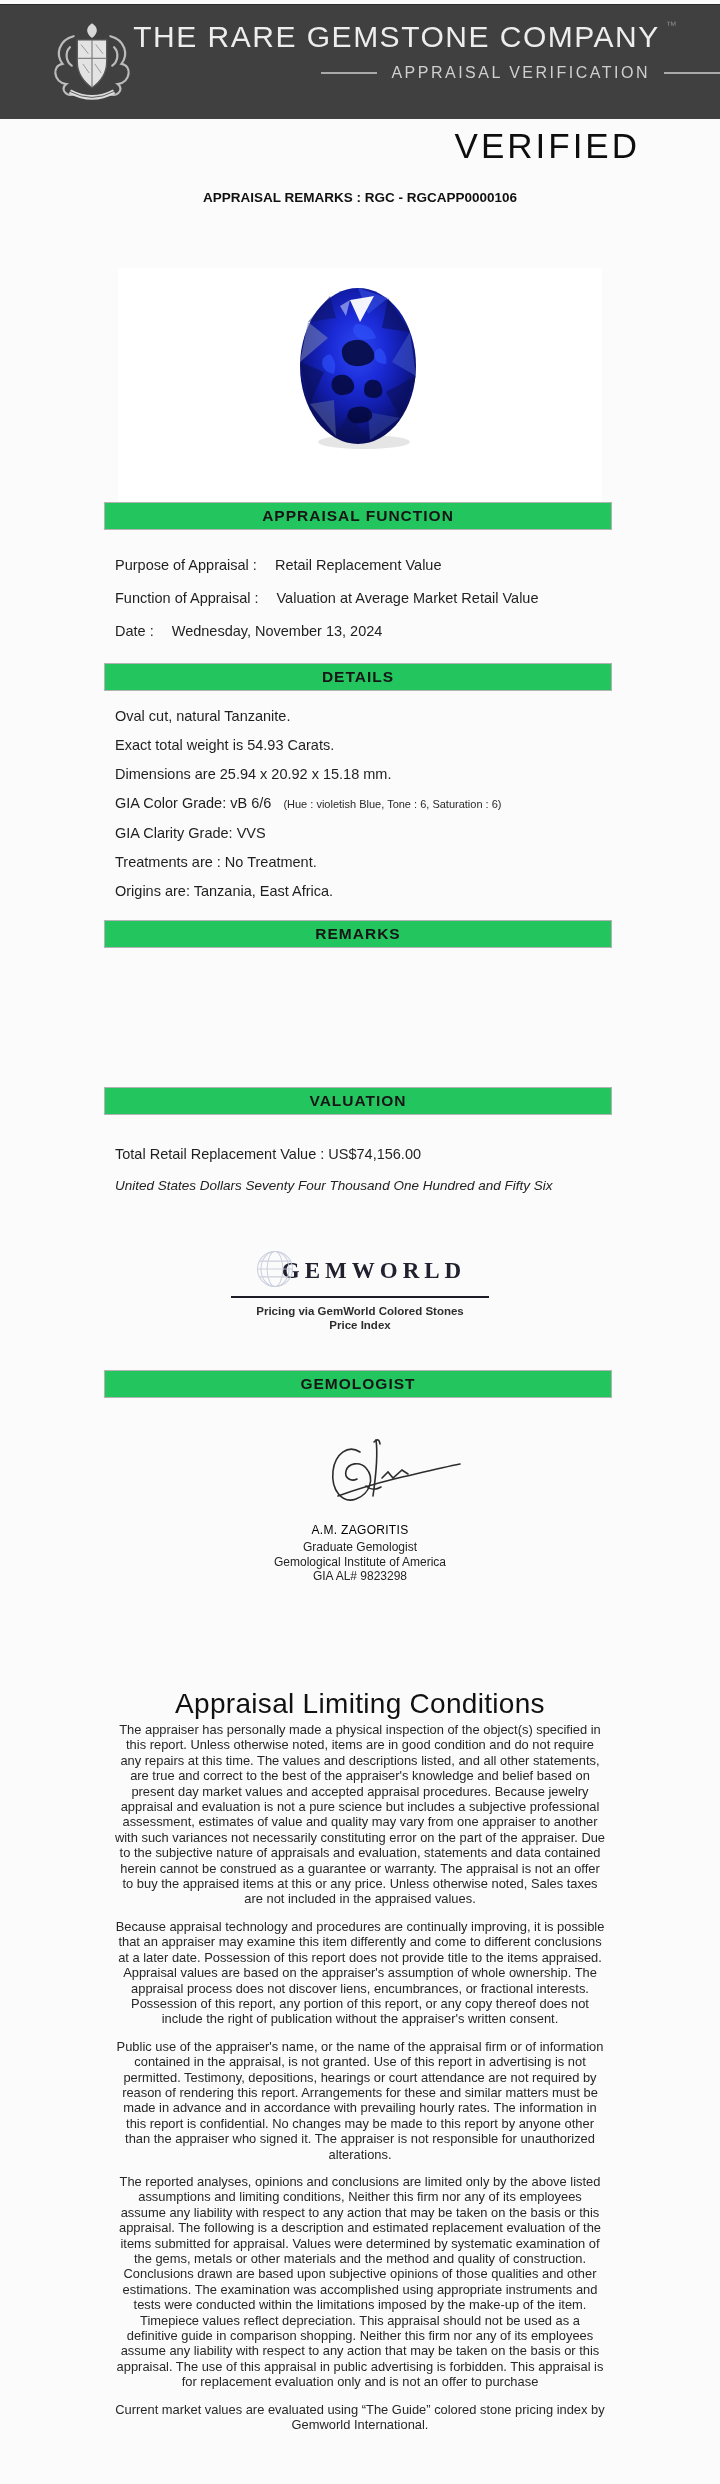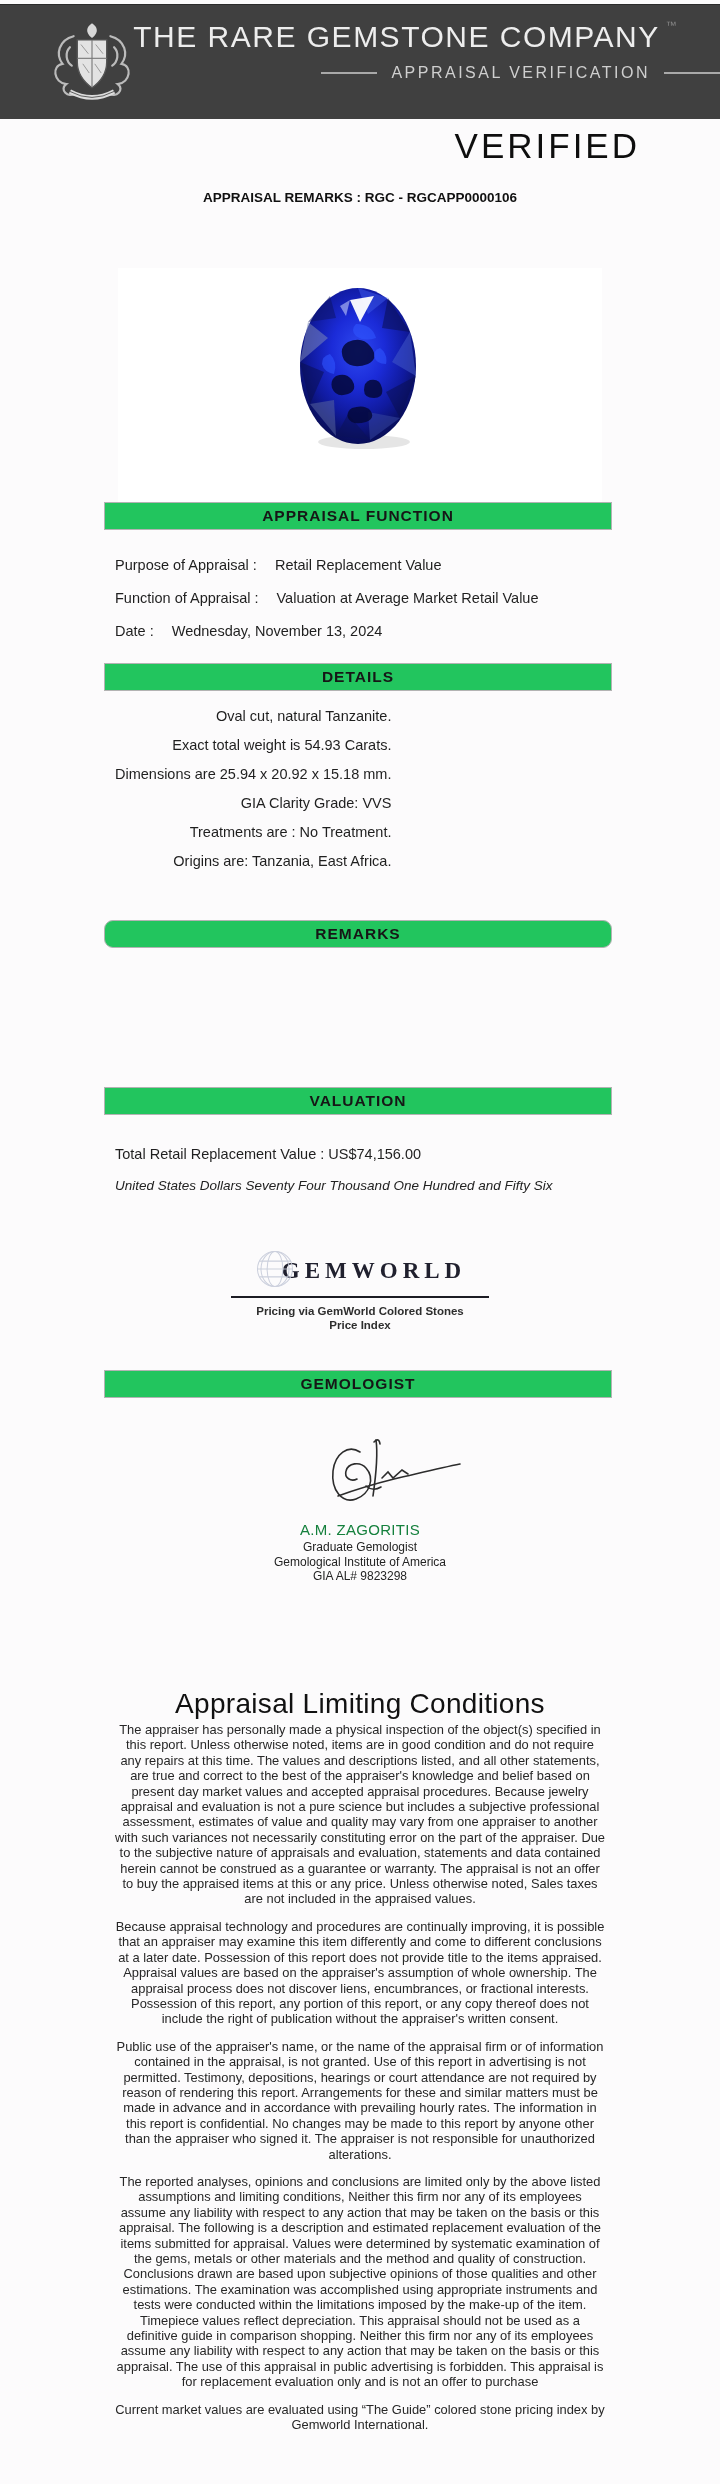--- a/index.html
+++ b/index.html
@@ -25,51 +25,51 @@
 
   
   .gem-box{position:absolute;top:268px;left:118px;width:484px;height:252px;background:#ffffff;
            display:flex;justify-content:center;}
   .gem-box svg{margin-top:16px;}
 
   
   .bar{position:absolute;left:104px;width:508px;height:28px;background:#22c55e;
        border:1px solid #b3b3b3;box-sizing:border-box;text-align:center;
        font-size:15.5px;font-weight:700;letter-spacing:1px;color:#161616;line-height:26px;}
-  .bar-function{top:502px;} .bar-details{top:663px;} .bar-remarks{top:920px;border-radius:9px;}
+  .bar-function{top:502px;} .bar-details{top:663px;} .bar-remarks{top:920px;}
   .bar-valuation{top:1087px;} .bar-gemologist{top:1370px;}
 
   
   .function-rows{position:absolute;top:549px;left:115px;font-size:14.5px;}
   .f-row{line-height:33px;white-space:nowrap;}
   .f-label{margin-right:14px;}
 
   
-  .details-lines{position:absolute;top:702px;left:115px;font-size:14.5px;text-align:right;}
+  .details-lines{position:absolute;top:702px;left:115px;font-size:14.5px;}
   .d-line{line-height:29px;white-space:nowrap;}
   .d-note{font-size:11px;margin-left:8px;color:#2a2a2a;}
 
   
   .val-total{position:absolute;top:1146px;left:115px;font-size:14.5px;}
   .val-words{position:absolute;top:1178px;left:115px;font-size:13.5px;font-style:italic;color:#222;}
 
   
   .gemworld{position:absolute;top:1248px;left:0;width:720px;text-align:center;}
   .gw-row{display:flex;align-items:center;justify-content:center;height:46px;}
   .gw-globe{margin-right:-14px;opacity:.85;}
   .gw-name{font-family:"Liberation Serif",serif;font-size:23px;font-weight:700;
            letter-spacing:5px;color:#20202e;}
   .gw-rule{width:258px;height:2px;background:#1c1c24;margin:2px auto 6px auto;}
   .gw-caption{font-size:11.5px;font-weight:700;color:#2e2e2e;line-height:14px;
               max-width:215px;margin:0 auto;}
 
   
   .signature{position:absolute;top:1436px;left:298px;}
   .gemologist-id{position:absolute;top:1520px;left:0;width:720px;text-align:center;}
-  .g-name{font-size:15px;color:#15803d;line-height:20px;letter-spacing:.3px;}
+  .g-name{font-size:12px;color:#000000;line-height:20px;letter-spacing:.3px;}
   .g-cred{font-size:12px;color:#232323;line-height:14.5px;}
 
   
   .alc-heading{position:absolute;top:1688px;left:0;width:720px;text-align:center;
                font-size:28px;color:#111;font-weight:400;letter-spacing:.3px;}
   .alc-body{position:absolute;top:1722px;left:114px;width:492px;text-align:center;
             font-size:12.9px;line-height:15.4px;color:#272727;}
   .alc-body p{margin:0 0 12px 0;}
 </style>
 </head>
@@ -172,20 +172,24 @@
       <span class="f-label">Date :</span>
       <span>Wednesday, November 13, 2024</span>
     </div>
   </div>
 
   <div class="bar bar-details">DETAILS</div>
   <div class="details-lines">
     <div class="d-line">Oval cut, natural Tanzanite.</div>
     <div class="d-line">Exact total weight is 54.93 Carats.</div>
     <div class="d-line">Dimensions are 25.94 x 20.92 x 15.18 mm.</div>
+    <div class="d-line">
+      <span>GIA Color Grade: vB 6/6</span>
+      <span class="d-note">(Hue : violetish Blue, Tone : 6, Saturation : 6)</span>
+    </div>
     <div class="d-line">GIA Clarity Grade: VVS</div>
     <div class="d-line">Treatments are : No Treatment.</div>
     <div class="d-line">Origins are: Tanzania, East Africa.</div>
   </div>
 
   <div class="bar bar-remarks">REMARKS</div>
 
   <div class="bar bar-valuation">VALUATION</div>
   <div class="val-total">Total Retail Replacement Value : US$74,156.00</div>
   <div class="val-words">United States Dollars Seventy Four Thousand One Hundred and Fifty Six</div>

